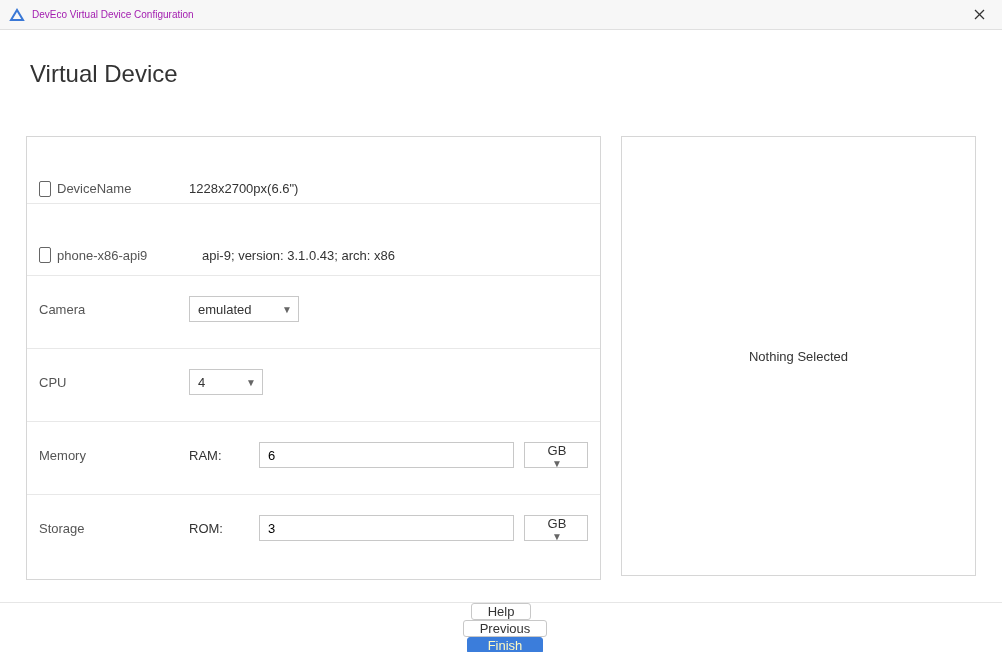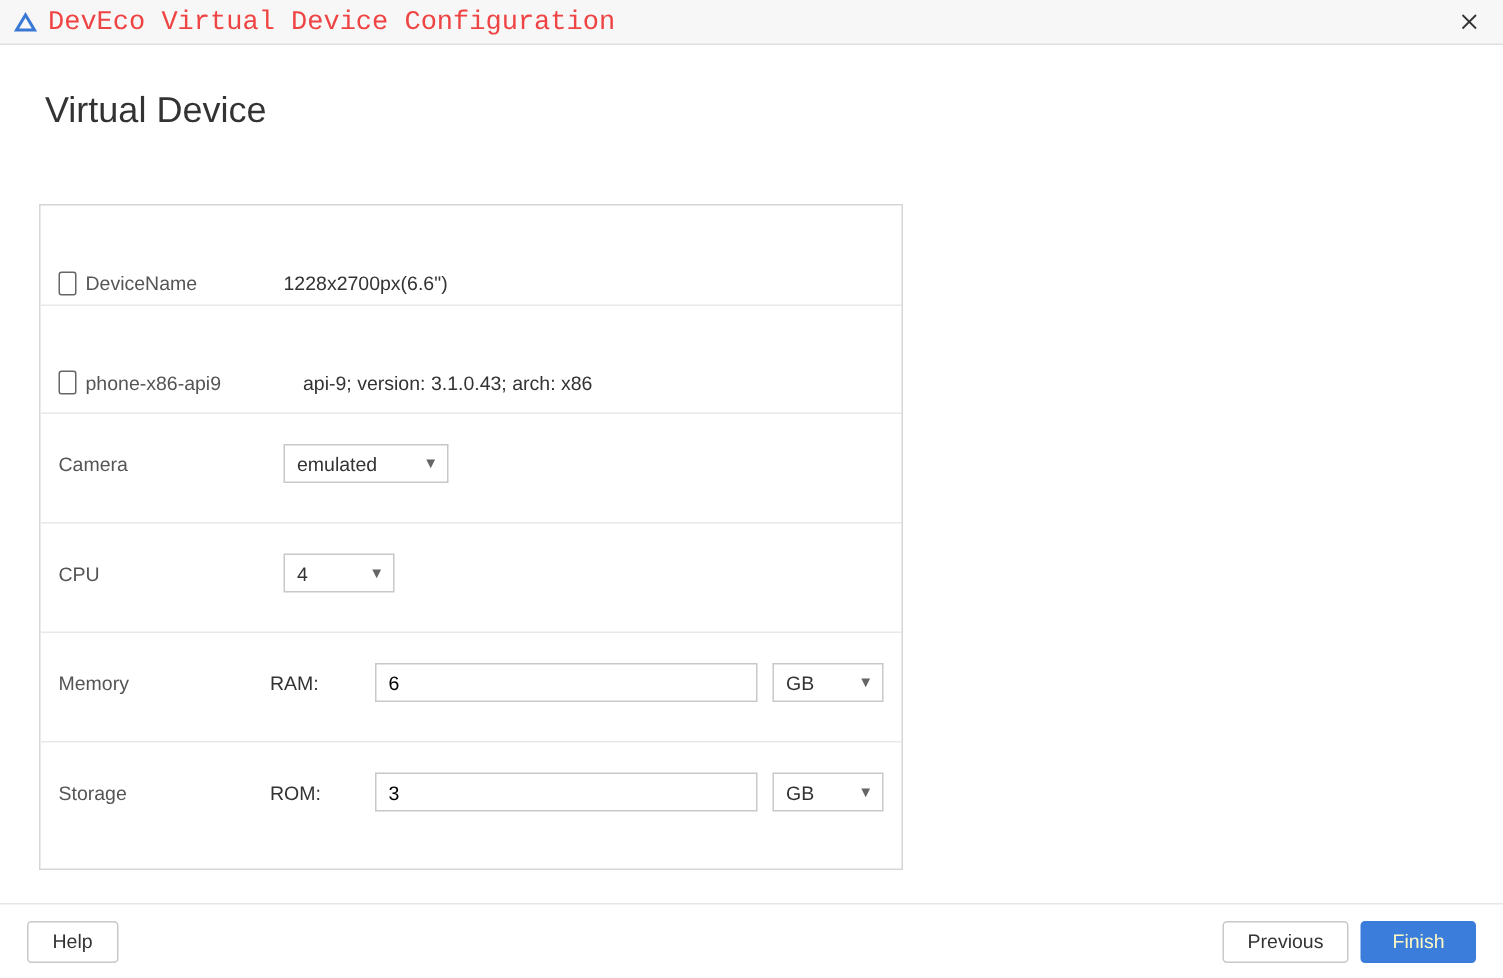--- a/index.html
+++ b/index.html
@@ -23,23 +23,22 @@
     .titlebar-icon {
       width: 18px;
       height: 18px;
       margin-right: 6px;
       display: flex;
       align-items: center;
       justify-content: center;
     }
     .titlebar-title {
       flex: 1;
-      font-size: 18px;
-      color: #ef4444;
-      font-family: Liberation Mono, monospace;
+      font-size: 10px;
+      color: #a21caf;
     }
     .titlebar-close {
       width: 30px;
       height: 30px;
       display: flex;
       align-items: center;
       justify-content: center;
       font-size: 14px;
       color: #555;
       cursor: pointer;
@@ -113,21 +112,21 @@
       background: #fff;
       display: flex;
       align-items: center;
       padding: 0 6px 0 8px;
       font-size: 13px;
       cursor: pointer;
       justify-content: space-between;
     }
     .select-sm { width: 110px; gap: 18px; }
     .select-xs { width: 74px; }
-    .select-unit { width: 74px; }
+    .select-unit { width: 64px; flex-direction: column; }
     .caret {
       font-size: 10px;
       color: #666;
     }
     .sub-row {
       display: flex;
       align-items: center;
       gap: 10px;
     }
     .sub-label {
@@ -153,20 +152,21 @@
     .footer {
       position: absolute;
       bottom: 0;
       left: 0;
       right: 0;
       height: 50px;
       border-top: 1px solid #e6e6e6;
       display: flex;
       align-items: center;
       padding: 0 18px;
+      flex-direction: column;
     }
     .footer-spacer { flex: 1; }
     .btn {
       height: 28px;
       padding: 0 16px;
       border: 1px solid #c8c8c8;
       background: #fff;
       font-size: 13px;
       cursor: pointer;
       display: flex;
@@ -279,20 +279,23 @@
             <div class="select-box select-unit">
               <span>GB</span>
               <span class="caret">▼</span>
             </div>
           </div>
         </div>
       </div>
 
     </div>
 
+    <div class="right-panel">
+      <span>Nothing Selected</span>
+    </div>
   </div>
 </div>
 
 <div class="footer">
   <div class="btn" style="margin-left:0;">
     <span>Help</span>
   </div>
   <div class="footer-spacer"></div>
   <div class="btn">
     <span>Previous</span>

